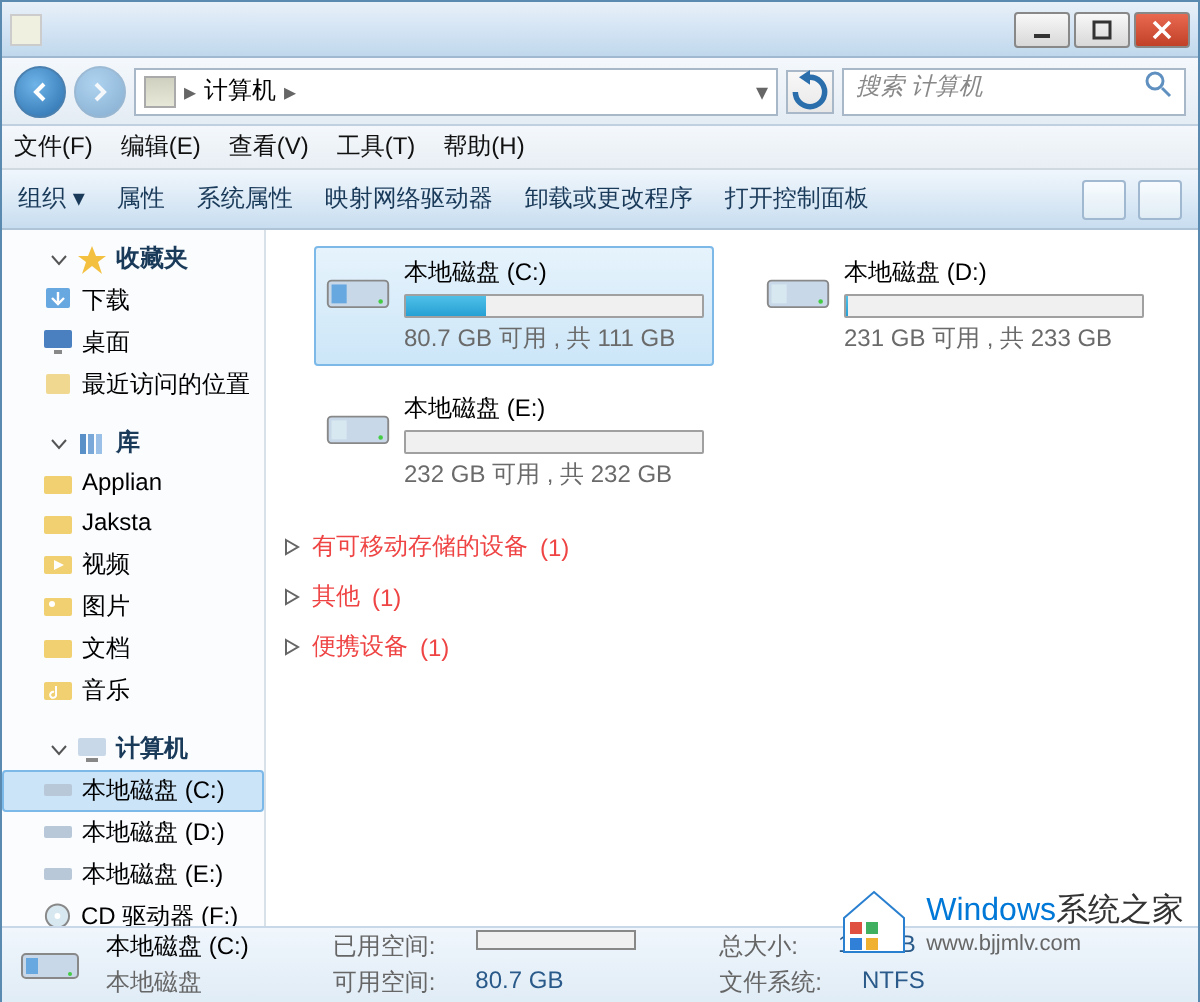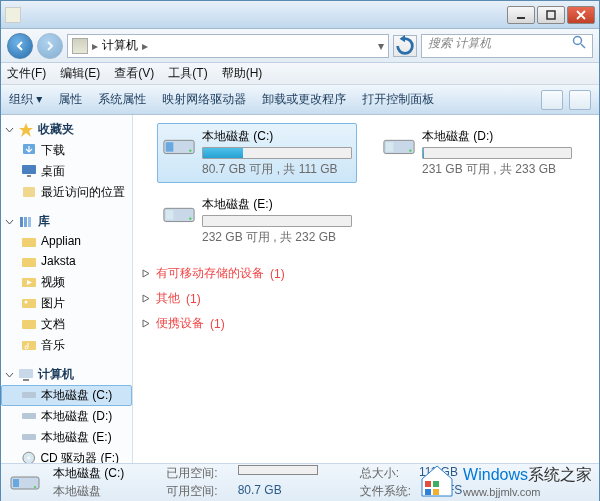--- a/index.html
+++ b/index.html
@@ -30,21 +30,21 @@
 .menubar span { cursor: pointer; }
 
 .toolbar { height: 30px; background: linear-gradient(to bottom, #f0f6fc 0%, #dceaf6 50%, #c8ddf0 100%); border-bottom: 1px solid #b0c4d8; display: flex; align-items: center; padding: 0 8px; gap: 16px; color: #1a3a5a; }
 .toolbar .titem { cursor: pointer; display: flex; align-items: center; gap: 2px; }
 .toolbar-right { margin-left: auto; display: flex; gap: 6px; }
 .view-btn { width: 22px; height: 20px; border: 1px solid #a0b8d0; background: linear-gradient(#f8fcff,#e0ecf4); border-radius: 2px; }
 
 .body { display: flex; height: 348px; }
 .sidebar { width: 132px; background: #fafcfe; border-right: 1px solid #d8e0e8; overflow-y: auto; padding: 4px 0; }
 .side-group { margin-bottom: 8px; }
-.side-head { display: flex; align-items: center; padding: 2px 4px; gap: 4px; color: #1a3a5a; font-weight: bold; cursor: pointer; }
+.side-head { display: flex; align-items: center; padding: 2px 4px; gap: 4px; color: #1a3a5a; font-weight: bold; cursor: pointer; margin-left: 20px; }
 .side-head .chev { width: 9px; height: 9px; }
 .side-head .hicon { width: 16px; height: 16px; }
 .side-item { display: flex; align-items: flex-start; padding: 2px 4px 2px 20px; gap: 4px; cursor: pointer; }
 .side-item.selected { background: #cce4f7; border: 1px solid #7cb8e8; border-radius: 2px; padding: 1px 3px 1px 19px; }
 .side-item .iicon { width: 16px; height: 16px; }
 
 .main { flex: 1; background: #fff; overflow-y: auto; padding: 4px 8px; }
 .group-head { display: flex; align-items: center; gap: 6px; color: #1a3a7a; padding: 4px 0; cursor: pointer; }
 .group-head .tri { width: 9px; height: 9px; }
 .group-head.collapsed { color: #ef4444; }
@@ -60,21 +60,21 @@
 
 .statusbar { height: 38px; background: linear-gradient(#f0f6fc,#e0ecf6); border-top: 1px solid #c8d8e8; display: flex; align-items: center; padding: 2px 8px; gap: 12px; color: #333; }
 .statusbar .sicon { width: 32px; height: 32px; }
 .stat-block { display: flex; flex-direction: column; gap: 1px; }
 .stat-line { display: flex; gap: 20px; }
 .stat-label { color: #666; margin-left: 30px; }
 .stat-val { color: #2a5a8a; }
 .stat-bar { width: 80px; height: 10px; border: 1px solid #888; background: #f0f0f0; display: inline-block; vertical-align: middle; }
 .stat-bar-fill { height: 100%; background: linear-gradient(#4fc0e8,#26a0d4); }
 
-.watermark { position: absolute; right: 8px; bottom: 0; display: flex; align-items: center; gap: 6px; font-family: "Segoe UI", sans-serif; }
+.watermark { position: absolute; right: 8px; bottom: 20px; display: flex; align-items: center; gap: 6px; font-family: "Segoe UI", sans-serif; }
 .watermark .logo { width: 40px; height: 40px; }
 .watermark .wt1 { font-size: 16px; color: #0078d7; }
 .watermark .wt2 { font-size: 16px; color: #333; }
 .watermark .wturl { font-size: 11px; color: #666; display: block; }
 
 svg { display: block; }
 </style>
 </head>
 <body>
 

